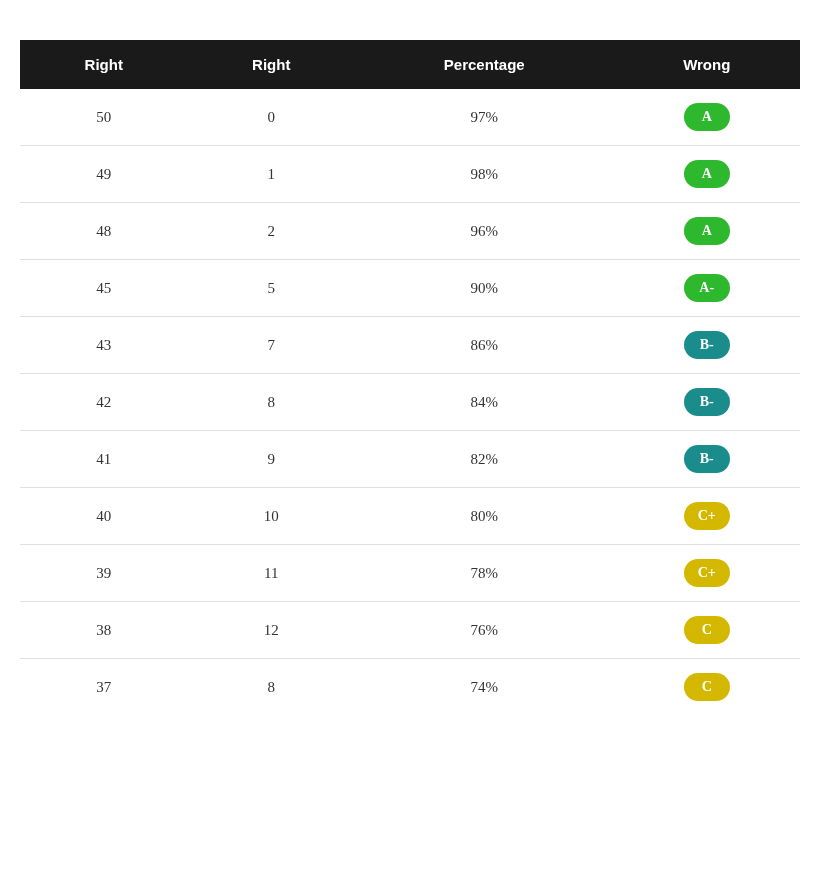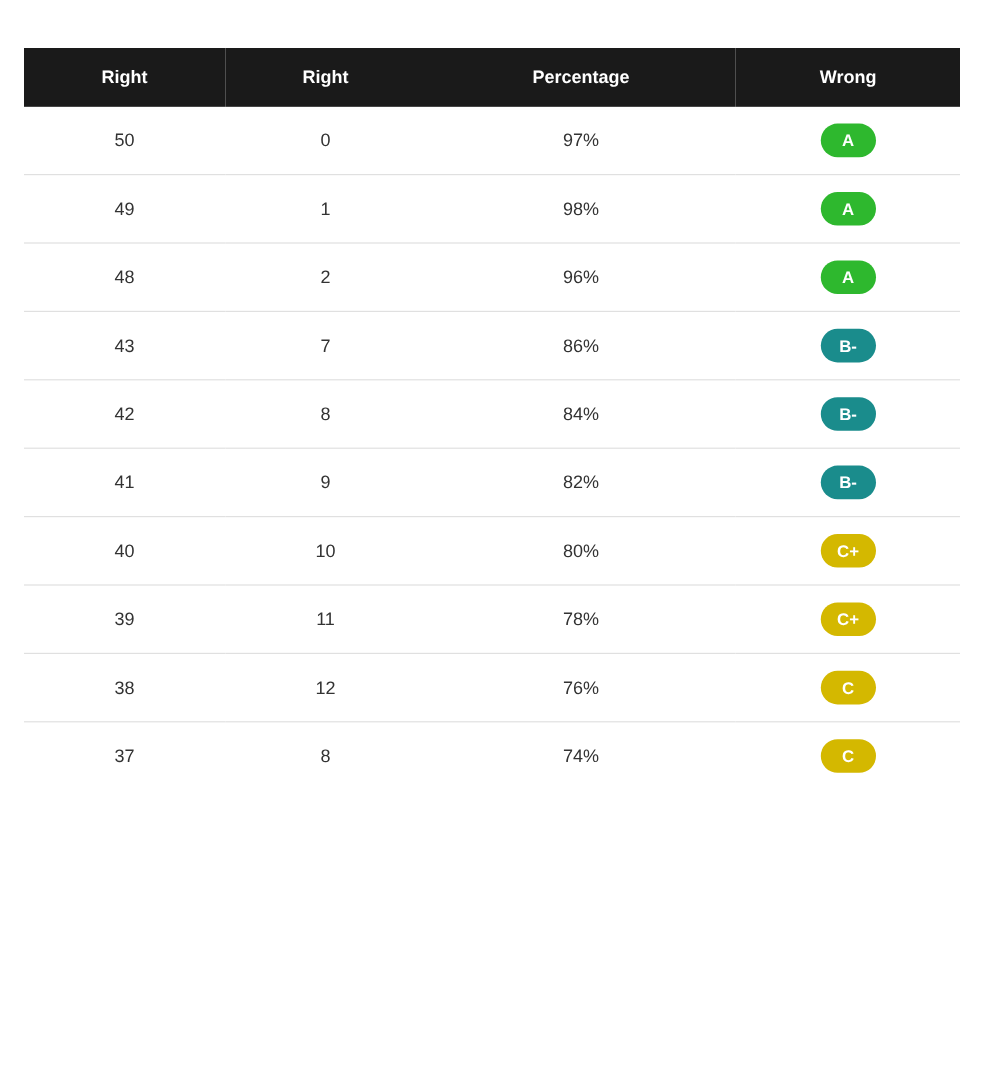--- a/index.html
+++ b/index.html
@@ -48,20 +48,21 @@
 
     tbody tr:last-child {
       border-bottom: none;
     }
 
     tbody td {
       padding: 14px 20px;
       text-align: center;
       font-size: 15px;
       color: #333;
+      font-family: Liberation Serif, serif;
     }
 
     .grade-badge {
       display: inline-block;
       padding: 6px 14px;
       border-radius: 20px;
       font-weight: bold;
       font-size: 14px;
       color: #fff;
       min-width: 46px;
@@ -108,20 +109,26 @@
         <td>98%</td>
         <td><span class="grade-badge grade-green">A</span></td>
       </tr>
       <tr>
         <td>48</td>
         <td>2</td>
         <td>96%</td>
         <td><span class="grade-badge grade-green">A</span></td>
       </tr>
       <tr>
+        <td>45</td>
+        <td>5</td>
+        <td>90%</td>
+        <td><span class="grade-badge grade-green">A-</span></td>
+      </tr>
+      <tr>
         <td>43</td>
         <td>7</td>
         <td>86%</td>
         <td><span class="grade-badge grade-teal">B-</span></td>
       </tr>
       <tr>
         <td>42</td>
         <td>8</td>
         <td>84%</td>
         <td><span class="grade-badge grade-teal">B-</span></td>

